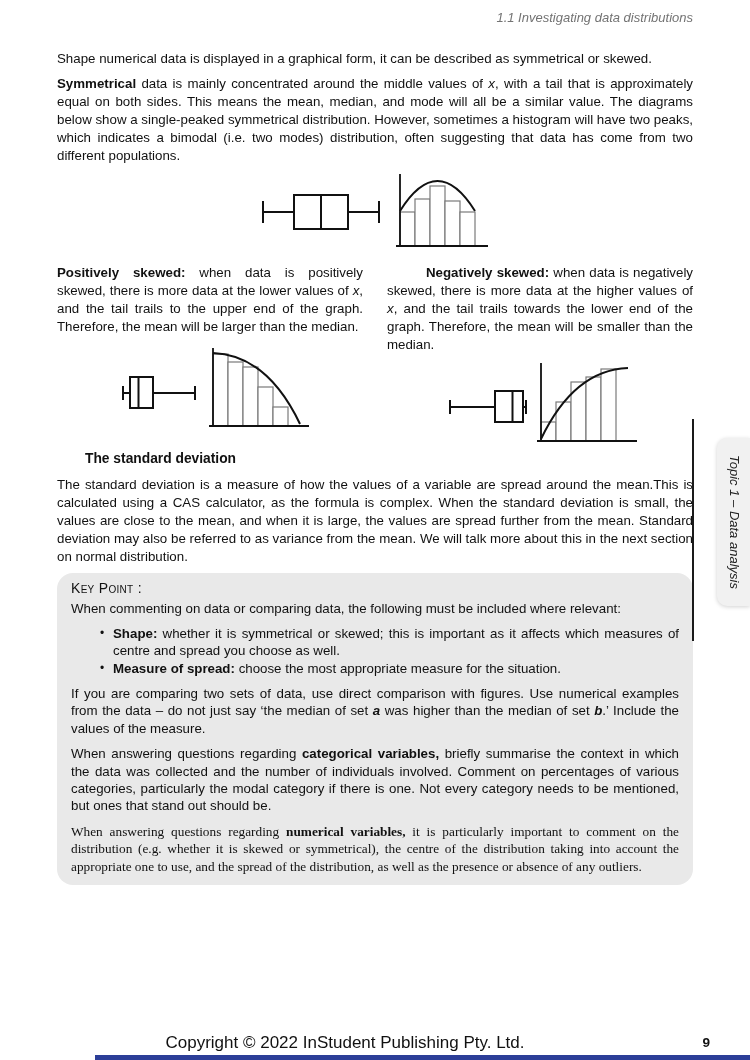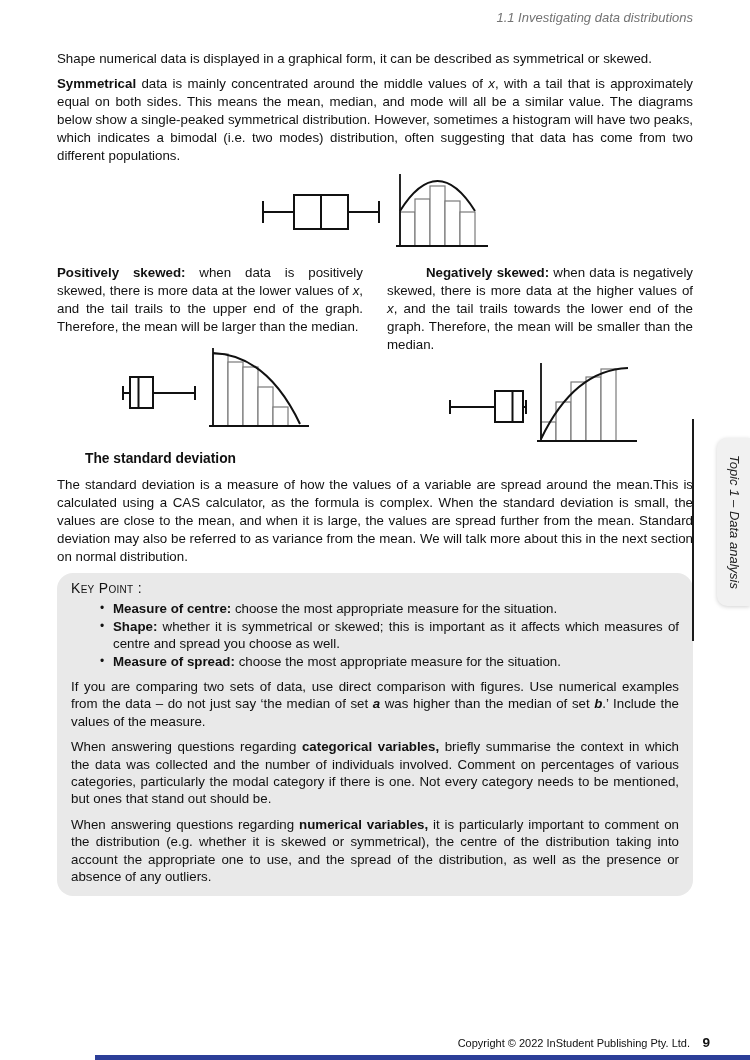--- a/index.html
+++ b/index.html
@@ -35,37 +35,37 @@
   .keypoint {
     background:#e9e9e9; border-radius:16px;
     padding:7px 14px 10px 14px; margin-top:4px; line-height:17.4px;
   }
   .kp-title { font-variant:small-caps; font-size:14px; letter-spacing:.3px; margin-bottom:3px; }
   .kp-lead { text-align:justify; margin-bottom:7px; }
   .kp-list { list-style:none; margin:2px 0 8px 28px; }
   .kp-list li { position:relative; padding-left:14px; text-align:justify; }
   .kp-list li::before { content:"•"; position:absolute; left:1px; top:0; font-size:12px; }
   .kp-para { text-align:justify; margin-bottom:8px; }
-  .kp-para:last-child { margin-bottom:0; }
+  .kp-para:last-child { margin-bottom:0;font-family:Liberation Serif, serif; }
 
   .side-tab {
     position:absolute; right:0; top:438px; width:33px; height:168px;
     background:#f1f1f1; border-radius:10px 0 0 10px;
     box-shadow:0 1px 4px rgba(0,0,0,.18);
     display:flex; align-items:center; justify-content:center;
   }
   .side-tab span {
     writing-mode:vertical-rl; font-style:italic; font-size:13px;
     color:#222; white-space:nowrap;
   }
   .tab-rule { position:absolute; left:692px; top:419px; width:2px; height:222px; background:#1a1a1a; }
 
   .footer-copy {
     position:absolute; bottom:8px; left:0; width:690px;
-    text-align:right; font-size:11px; color:#111;
+    text-align:center; font-size:17px; color:#111;
   }
   .page-num { position:absolute; bottom:8px; right:40px; font-weight:bold; font-size:13.6px; }
   .bottom-bar { position:absolute; left:95px; right:0; bottom:0; height:5px; background:#2c3e98; }
 
   svg { display:block; }
   .ink   { stroke:#111; fill:none; }
   .bar   { stroke:#7a7a7a; stroke-width:1.2; fill:#fff; }
   .boxr  { stroke:#111; stroke-width:2; fill:#fff; }
 </style>
 </head>
@@ -140,22 +140,22 @@
         <path class="ink" stroke-width="2" d="M4,78 Q37,9 91,7"></path>
       </svg>
     </div>
 
     <div class="sec-heading" style="margin-top:4px;margin-left:28px;">The standard deviation</div>
 
     <p class="para"><span>The standard deviation is a measure of how the values of a variable are spread around the mean.This is calculated using a CAS calculator, as the formula is complex. When the standard deviation is small, the values are close to the mean, and when it is large, the values are spread further from the mean. Standard deviation may also be referred to as variance from the mean. We will talk more about this in the next section on normal distribution.</span></p>
 
     <div class="keypoint">
       <div class="kp-title">Key Point :</div>
+      <div class="kp-lead">When commenting on data or comparing data, the following must be included where relevant:</div>
       <ul class="kp-list">
-        <li><span style="font-weight: bold;">Measure of centre:</span><span> choose the most appropriate measure for the situation.</span></li>
         <li><span style="font-weight: bold;">Shape:</span><span> whether it is symmetrical or skewed; this is important as it affects which measures of centre and spread you choose as well.</span></li>
         <li><span style="font-weight: bold;">Measure of spread:</span><span> choose the most appropriate measure for the situation.</span></li>
       </ul>
       <p class="kp-para"><span>If you are comparing two sets of data, use direct comparison with figures. Use numerical examples from the data – do not just say ‘the median of set </span><span style="font-weight: bold; font-style: italic;">a</span><span> was higher than the median of set </span><span style="font-weight: bold; font-style: italic;">b</span><span>.’ Include the values of the measure.</span></p>
       <p class="kp-para"><span>When answering questions regarding </span><span style="font-weight: bold;">categorical variables,</span><span> briefly summarise the context in which the data was collected and the number of individuals involved. Comment on percentages of various categories, particularly the modal category if there is one. Not every category needs to be mentioned, but ones that stand out should be.</span></p>
       <p class="kp-para"><span>When answering questions regarding </span><span style="font-weight: bold;">numerical variables,</span><span> it is particularly important to comment on the distribution (e.g. whether it is skewed or symmetrical), the centre of the distribution taking into account the appropriate one to use, and the spread of the distribution, as well as the presence or absence of any outliers.</span></p>
     </div>
 
   </div>
 

